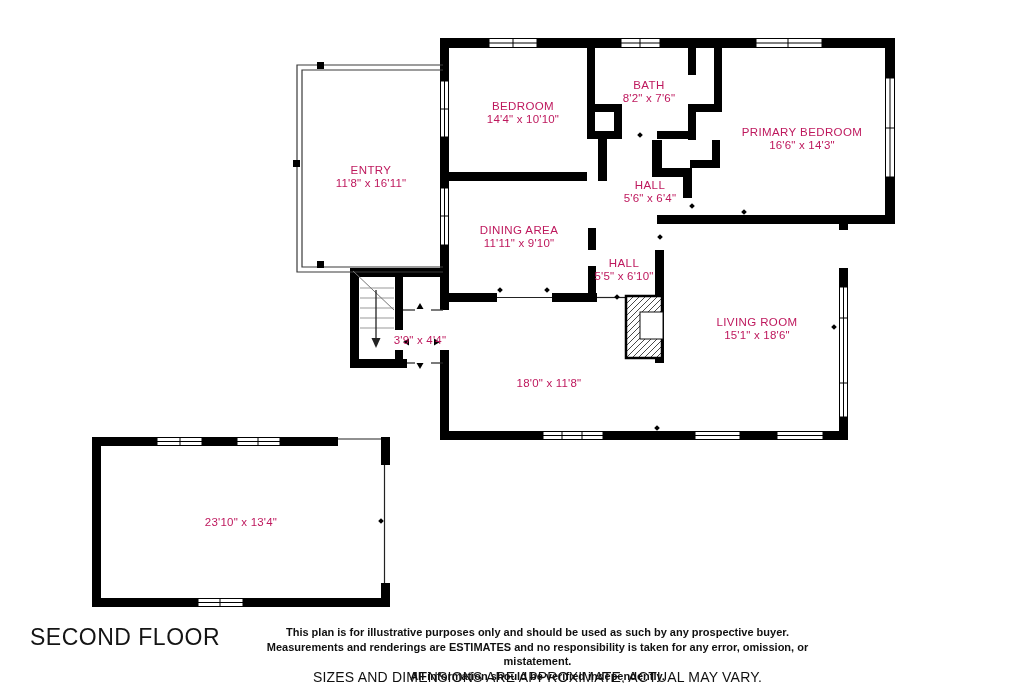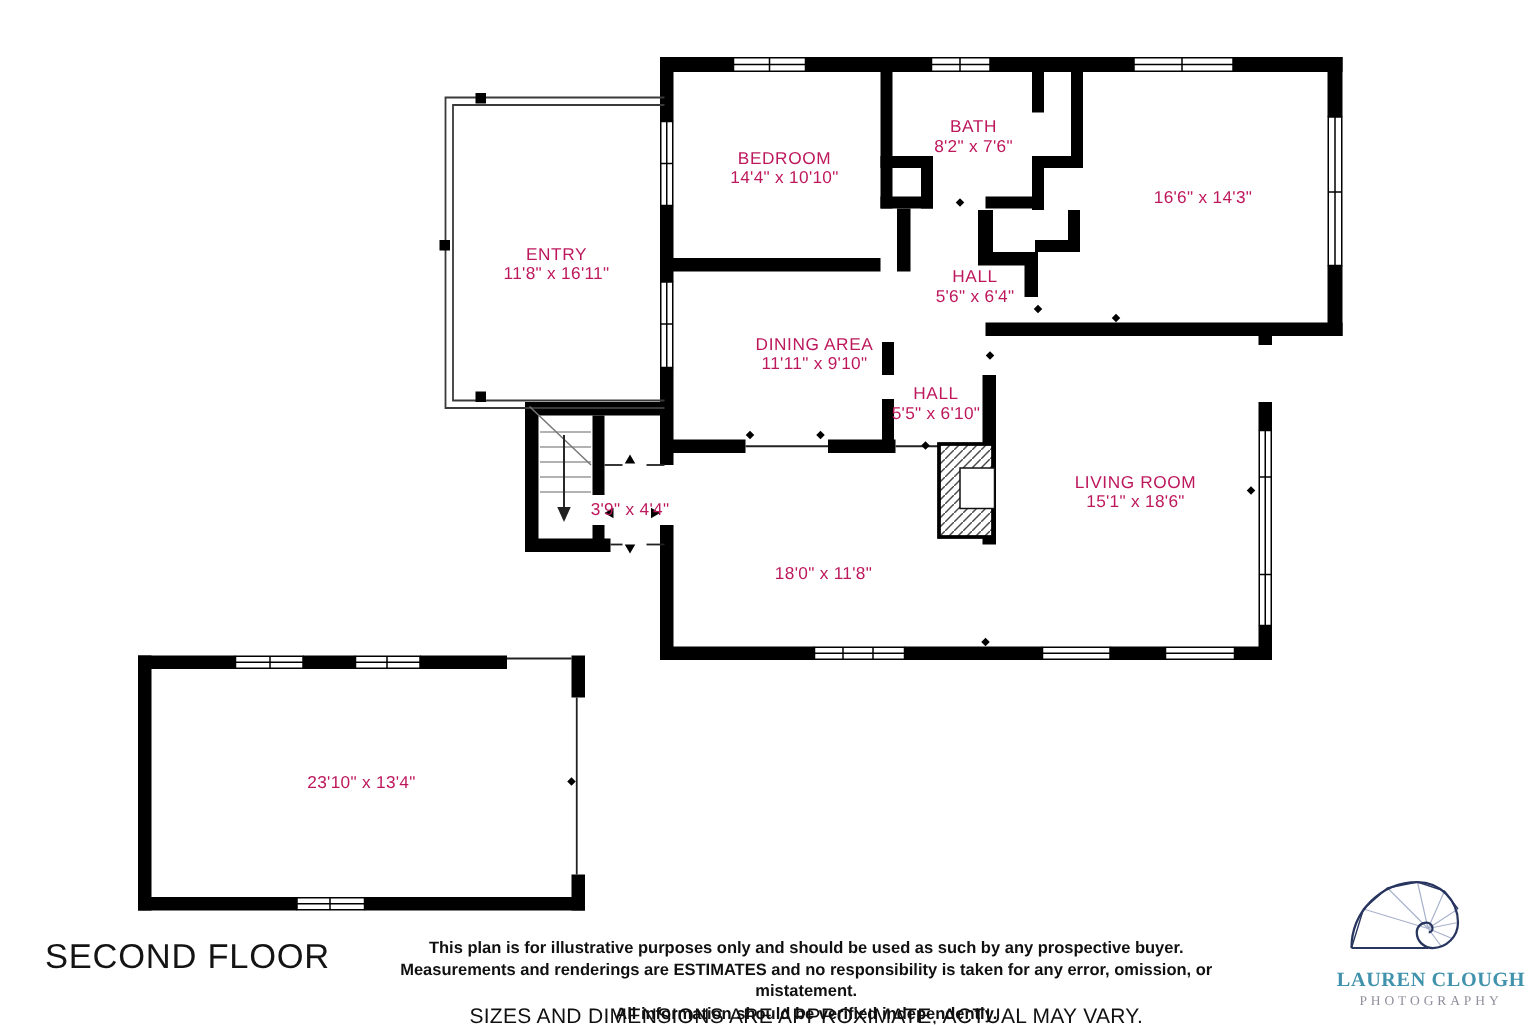--- a/index.html
+++ b/index.html
@@ -243,27 +243,28 @@
       </div>
       <div class="room-label" style="left: 523px; top: 100px;">
         <div class="room-name">BEDROOM</div>
         <div class="room-dims">14'4" x 10'10"</div>
       </div>
       <div class="room-label" style="left: 649px; top: 79px;">
         <div class="room-name">BATH</div>
         <div class="room-dims">8'2" x 7'6"</div>
       </div>
       <div class="room-label" style="left: 802px; top: 126px;">
+        <div class="room-name">PRIMARY BEDROOM</div>
         <div class="room-dims">16'6" x 14'3"</div>
       </div>
       <div class="room-label" style="left: 650px; top: 179px;">
         <div class="room-name">HALL</div>
         <div class="room-dims">5'6" x 6'4"</div>
       </div>
-      <div class="room-label" style="left: 543px; top: 224px;">
+      <div class="room-label" style="left: 519px; top: 224px;">
         <div class="room-name">DINING AREA</div>
         <div class="room-dims">11'11" x 9'10"</div>
       </div>
       <div class="room-label" style="left: 624px; top: 257px;">
         <div class="room-name">HALL</div>
         <div class="room-dims">5'5" x 6'10"</div>
       </div>
       <div class="room-label" style="left: 420px; top: 334px;">
         <div class="room-dims">3'9" x 4'4"</div>
       </div>
@@ -281,37 +282,14 @@
 
   <div class="floor-title">SECOND FLOOR</div>
 
   <div class="disclaimer">
     <div class="d-line">This plan is for illustrative purposes only and should be used as such by any prospective buyer.</div>
     <div class="d-line">Measurements and renderings are ESTIMATES and no responsibility is taken for any error, omission, or mistatement.</div>
     <div class="d-line">All information should be verified independently.</div>
   </div>
   <div class="footer-note">SIZES AND DIMENSIONS ARE APPROXIMATE, ACTUAL MAY VARY.</div>
 
-  <div class="logo">
-    <svg width="118" height="54" viewBox="0 0 118 54">
-      <g stroke="#a8b2cc" stroke-width="0.8" fill="none">
-        <line x1="57" y1="33" x2="14" y2="20"></line>
-        <line x1="57" y1="33" x2="30" y2="6"></line>
-        <line x1="57" y1="33" x2="50" y2="2"></line>
-        <line x1="57" y1="33" x2="68" y2="8"></line>
-        <line x1="57" y1="33" x2="77" y2="20"></line>
-        <line x1="57" y1="33" x2="77" y2="29"></line>
-        <line x1="57" y1="33" x2="74" y2="40"></line>
-        <line x1="57" y1="33" x2="66" y2="45"></line>
-      </g>
-      <g stroke="#27355f" stroke-width="0.9" fill="none">
-        <polyline points="6,46 14,20 30,6 50,2 68,8 77,20"></polyline>
-      </g>
-      <path d="M6,46 A44,44 0 0 1 50,2 A27,27 0 0 1 77,29 A17,17 0 0 1 60,46
-               A10.5,10.5 0 0 1 49.5,35.5 A6.5,6.5 0 0 1 56,29
-               A4,4 0 0 1 60,33 A2.5,2.5 0 0 1 57.5,35.5" fill="none" stroke="#27355f" stroke-width="1.5"></path>
-      <line x1="6" y1="46" x2="57" y2="46" stroke="#27355f" stroke-width="1.2"></line>
-    </svg>
-    <div class="logo-name" style="color: rgb(65, 146, 172);">LAUREN CLOUGH</div>
-    <div class="logo-subtitle" style="color: rgb(143, 143, 156);">PHOTOGRAPHY</div>
-  </div>
 
 </div>
 
 </body></html>

